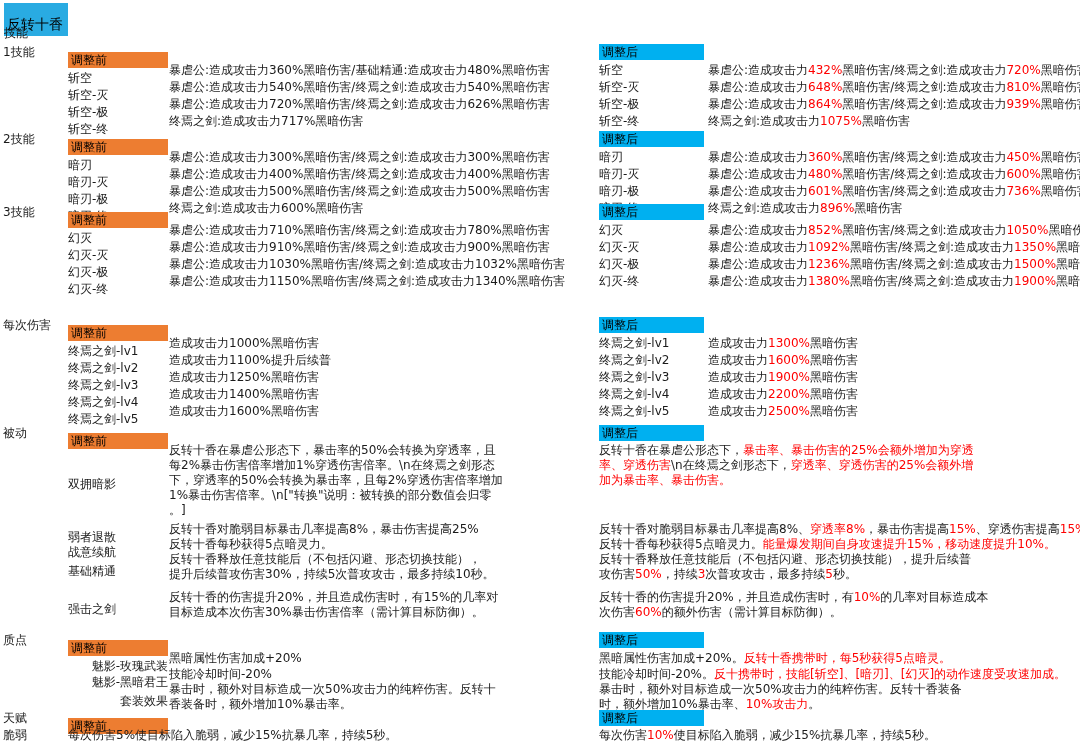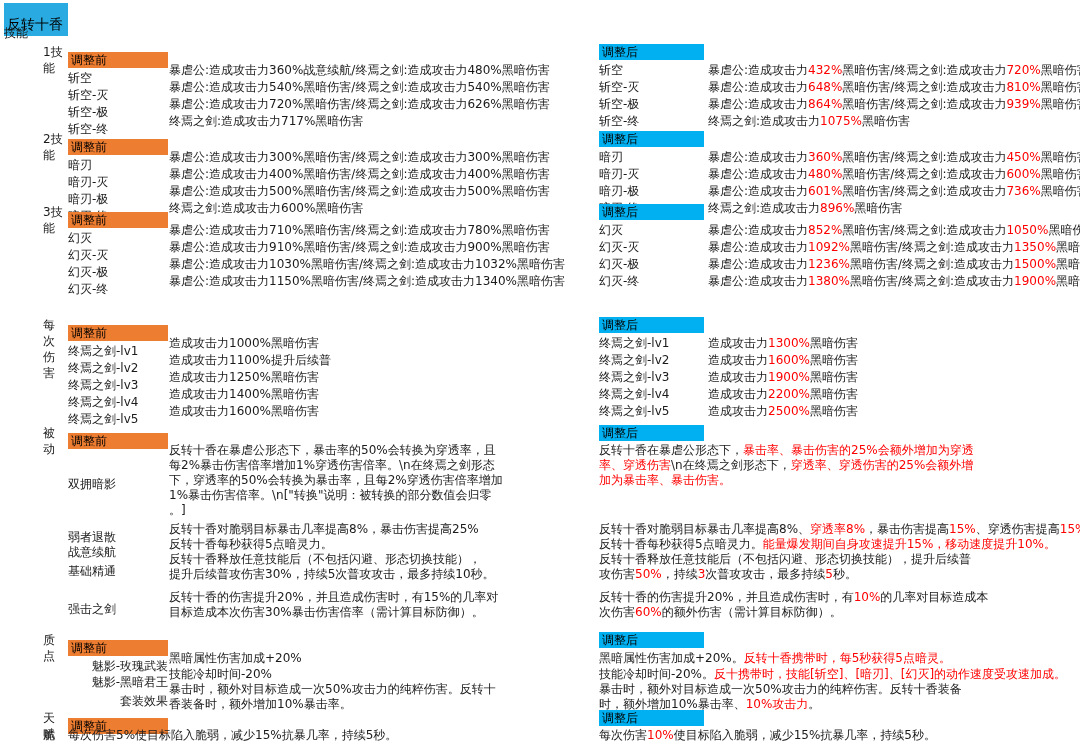--- a/index.html
+++ b/index.html
@@ -6,21 +6,21 @@
     --before-bg:#ED7D31; --after-bg:#00B0F0; --title-bg:#29ABE2;
     --red:#FF0000; --ink:#1a1a1a;
   }
   html,body{margin:0;padding:0;background:#fff;}
   body{font-family:"DejaVu Sans","Liberation Sans",sans-serif;font-size:12px;color:var(--ink);}
   #canvas{position:relative;width:1080px;height:744px;background:#ffffff;overflow:hidden;}
   .abs{position:absolute;}
   .title-box{display:inline-block;background:var(--title-bg);color:#000;padding:13px 5px 2px 3px;font-size:14px;}
   .grid-row{display:grid;grid-template-columns:66px 102px 429px 110px 373px;align-items:start;}
   .sec{position:absolute;left:0;width:1080px;}
-  .c1{padding-left:3px;margin-left:40px;}
+  .c1{padding-left:3px;}
   .c2{padding-left:2px;margin-top:8px;}
   .c3{padding-left:1px;}
   .c4{padding-left:2px;}
   .c5{padding-left:1px;}
   .c23{grid-column:2/4;padding-left:2px;}
   .c45{grid-column:4/6;padding-left:2px;}
   .hrow{height:18px;line-height:16px;}
   .hbox{display:block;height:16px;line-height:16px;padding-left:3px;color:#000;}
   .hbox.before{background:var(--before-bg);width:97px;}
   .hbox.after{background:var(--after-bg);width:102px;}
@@ -55,21 +55,21 @@
         </div>
       <div class="c3"></div>
       <div class="c4">
           <span class="hbox after">调整后</span>
         </div>
       <div class="c5"></div>
     </div>
     <div class="grid-row srow">
       <div class="c1"></div>
       <div class="c2">斩空</div>
-      <div class="c3 rich"><span>暴虐公:造成攻击力360%战意续航/终焉之剑:造成攻击力480%黑暗伤害</span></div>
+      <div class="c3 rich"><span>暴虐公:造成攻击力360%黑暗伤害/基础精通:造成攻击力480%黑暗伤害</span></div>
       <div class="c4">斩空</div>
       <div class="c5 rich"><span>暴虐公:造成攻击力</span><span class="red">432%</span><span>黑暗伤害/终焉之剑:造成攻击力</span><span class="red">720%</span><span>黑暗伤害</span></div>
     </div>
     <div class="grid-row srow">
       <div class="c1"></div>
       <div class="c2">斩空-灭</div>
       <div class="c3 rich"><span>暴虐公:造成攻击力540%黑暗伤害/终焉之剑:造成攻击力540%黑暗伤害</span></div>
       <div class="c4">斩空-灭</div>
       <div class="c5 rich"><span>暴虐公:造成攻击力</span><span class="red">648%</span><span>黑暗伤害/终焉之剑:造成攻击力</span><span class="red">810%</span><span>黑暗伤害</span></div>
     </div>

